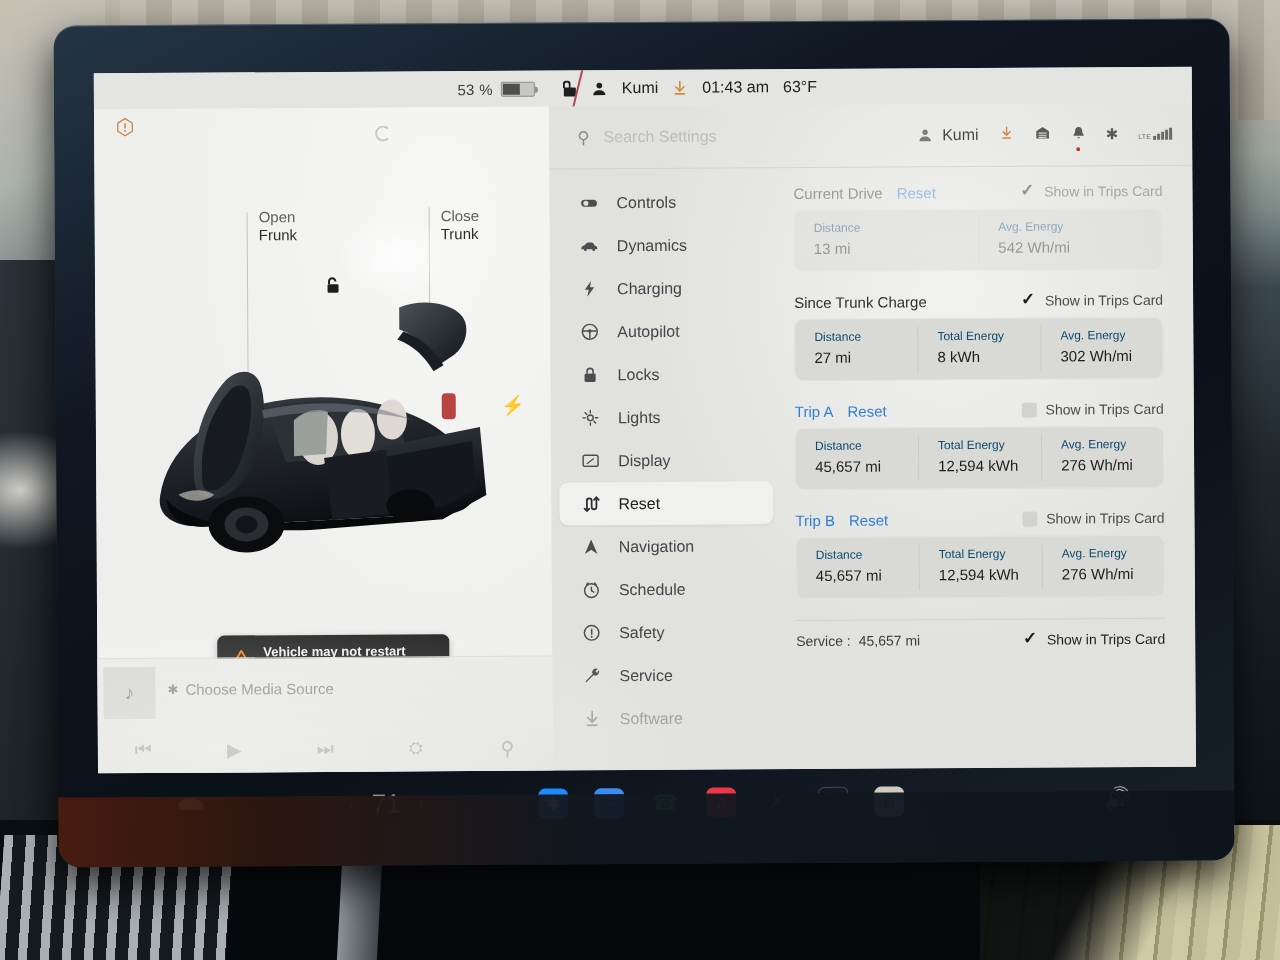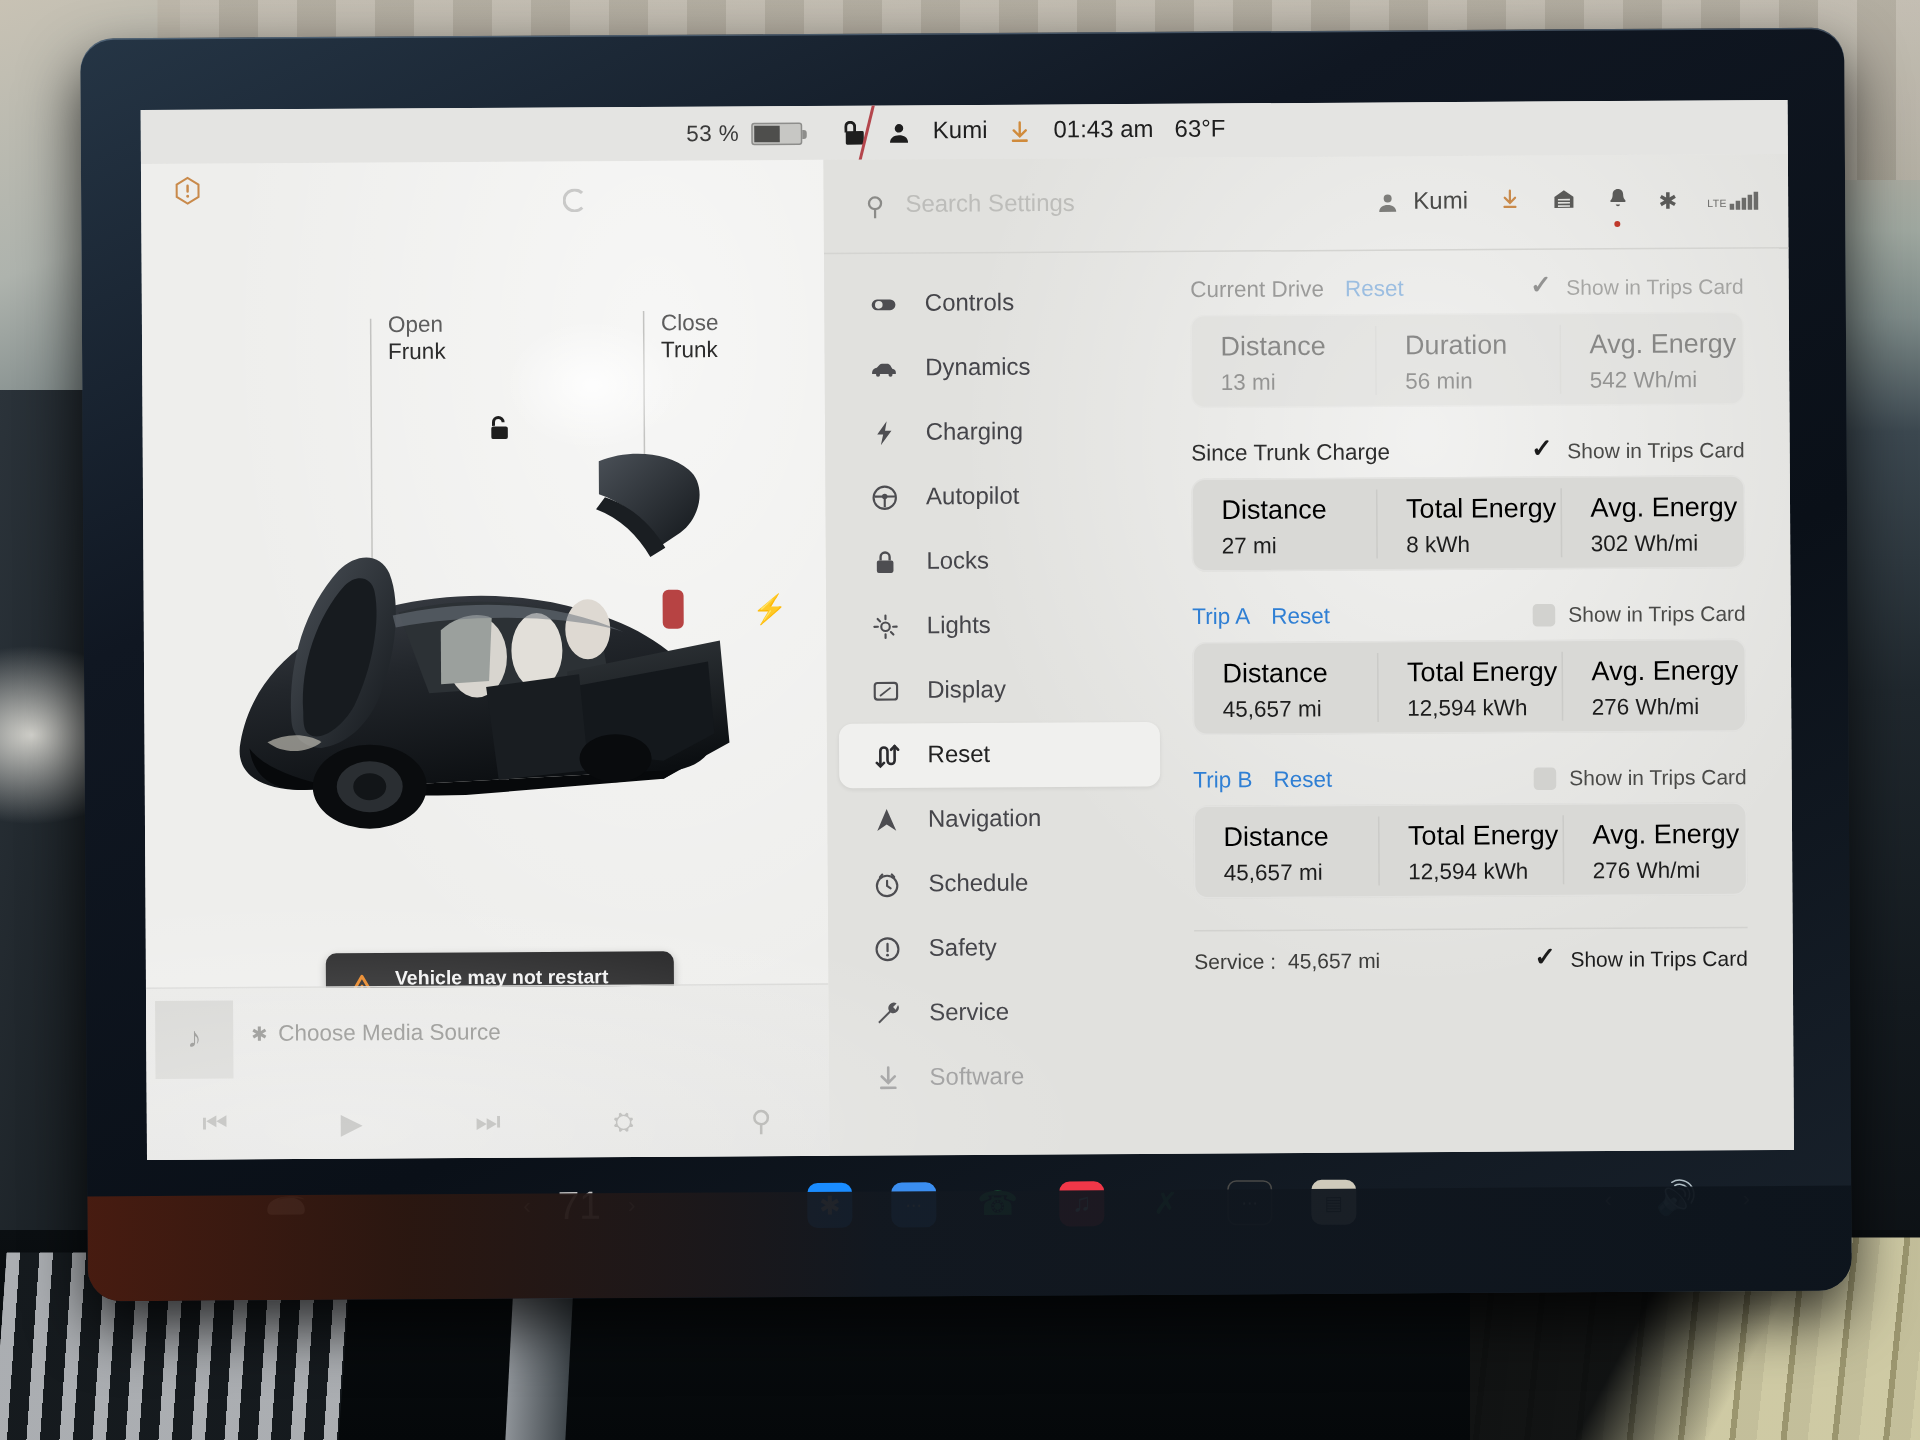--- a/index.html
+++ b/index.html
@@ -160,21 +160,21 @@
   .sec-reset { font-size:15px; color:#2f7fd4; margin-left:14px; }
   .sec-chk { margin-left:auto; display:flex; align-items:center; gap:9px; }
   .chkbox { width:15px; height:15px; border-radius:3px; background:#d2d2cf; position:relative; }
   .chkmark { position:absolute; left:0; top:-5px; font-size:17px; color:#1b1b1b; font-weight:bold; }
   .chk-lbl { font-size:14px; color:#4a4a48; }
   .sec-chk.on .chkbox { background:transparent; }
   .stats { display:flex; background:#d9d9d6; border-radius:9px; height:62px;
       box-shadow:inset 0 0 0 1px rgba(255,255,255,.25); }
   .stat { flex:1; padding:11px 0 0 20px; position:relative; }
   .stat + .stat::before { content:""; position:absolute; left:0; top:8px; bottom:8px; width:1px; background:#cbcbc8; }
-  .stat .k { font-size:18px; color:#000000; margin-bottom:5px; }
+  .stat .k { font-size:12px; color:#0c4a6e; margin-bottom:5px; }
   .stat .v { font-size:15px; color:#1d1d1d; }
   .faded { opacity:.42; }
   .divider { height:1px; background:#d2d2cf; margin:12px 0 0; }
   .odo { height:40px; display:flex; align-items:center; }
   .odo-txt { font-size:14px; color:#3d3d3b; }
   .sec-sp { height:9px; }
   #glare2 { position:absolute; left:240px; top:140px; width:120px; height:90px;
       background:radial-gradient(ellipse at 50% 50%, rgba(255,255,255,.85), rgba(255,255,255,0) 68%);
       pointer-events:none; }
   #glare3 { position:absolute; left:0; top:520px; width:640px; height:200px;
@@ -552,24 +552,20 @@
                     </span>
                     <span class="chk-lbl">Show in Trips Card</span>
                   </span>
                 </div>
                 <div class="stats">
                   <div class="stat">
                     <div class="k">Distance</div>
                     <div class="v">13 mi</div>
                   </div>
                   <div class="stat">
-                    <div class="k">Duration</div>
-                    <div class="v">56 min</div>
-                  </div>
-                  <div class="stat">
                     <div class="k">Avg. Energy</div>
                     <div class="v">542 Wh/mi</div>
                   </div>
                 </div>
                 <div class="sec-sp"></div>
               </div>
               <div class="sec">
                 <div class="sec-head">
                   <span class="sec-title">Since Trunk Charge</span>
                   <span class="sec-chk on">

